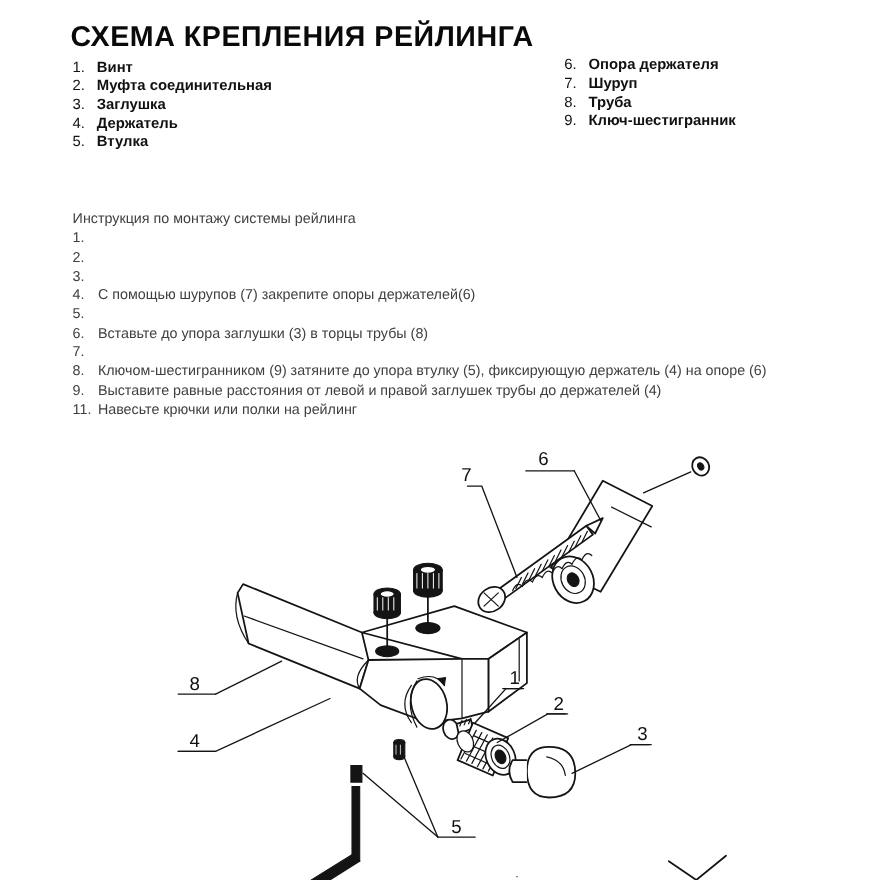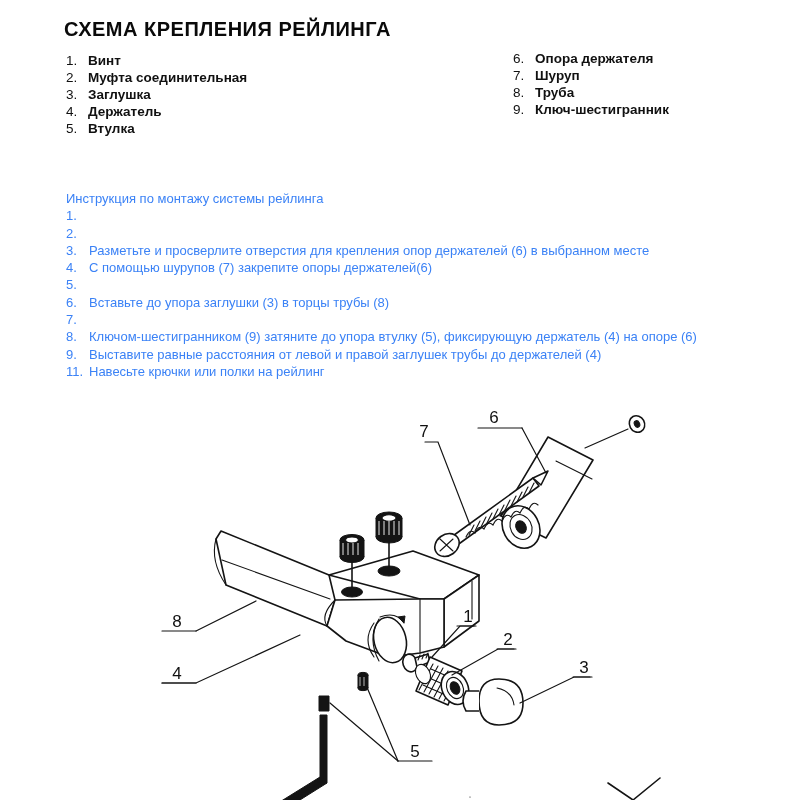--- a/index.html
+++ b/index.html
@@ -16,21 +16,21 @@
     font-family: "Liberation Sans", "DejaVu Sans", sans-serif;
     color: #111111;
     overflow: hidden;
   }
 
   
   #title {
     position: absolute;
     left: 64px;
     top: 18px;
-    font-size: 20px;
+    font-size: 26px;
     font-weight: bold;
     letter-spacing: 0.5px;
     color: #0a0a0a;
     white-space: nowrap;
   }
 
   
   .parts-col {
     position: absolute;
     font-size: 13.5px;
@@ -52,21 +52,21 @@
   }
   .part-name { display: inline-block; font-weight: bold; }
 
   
   #instructions {
     position: absolute;
     left: 66px;
     top: 190px;
     font-size: 13px;
     line-height: 17.3px;
-    color: #3b82f6;
+    color: #404040;
   }
   #instr-heading {
     white-space: nowrap;
     margin-bottom: 0px;
   }
   .instr-row {
     display: flex;
     align-items: baseline;
     white-space: nowrap;
   }
@@ -147,21 +147,20 @@
     <div id="instr-heading">Инструкция по монтажу системы рейлинга</div>
 
     <div class="instr-row">
       <span class="instr-num">1.</span>
     </div>
     <div class="instr-row">
       <span class="instr-num">2.</span>
     </div>
     <div class="instr-row">
       <span class="instr-num">3.</span>
-      <span class="instr-text">Разметьте и просверлите отверстия для крепления опор держателей (6) в выбранном месте</span>
     </div>
     <div class="instr-row">
       <span class="instr-num">4.</span>
       <span class="instr-text">С помощью шурупов (7) закрепите опоры держателей(6)</span>
     </div>
     <div class="instr-row">
       <span class="instr-num">5.</span>
     </div>
     <div class="instr-row">
       <span class="instr-num">6.</span>

